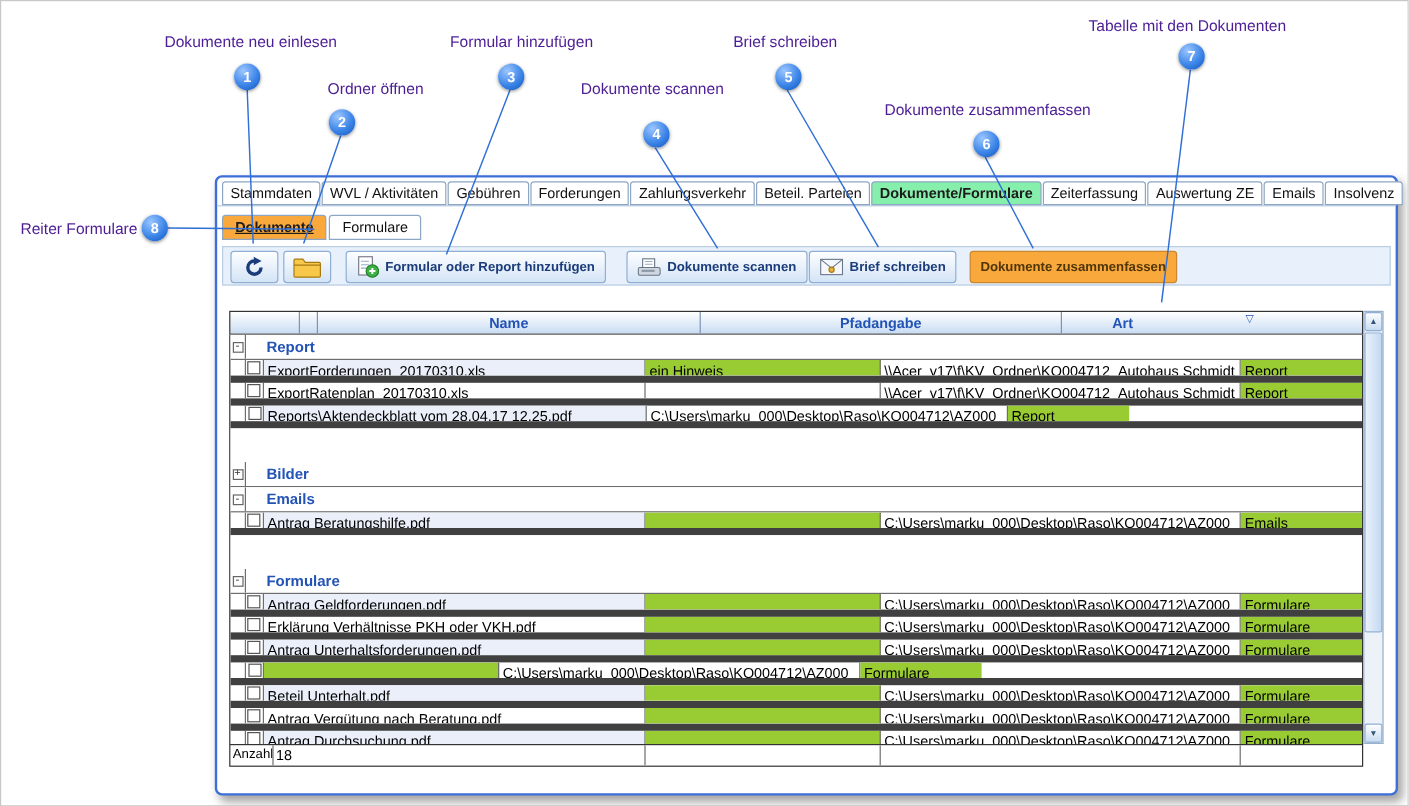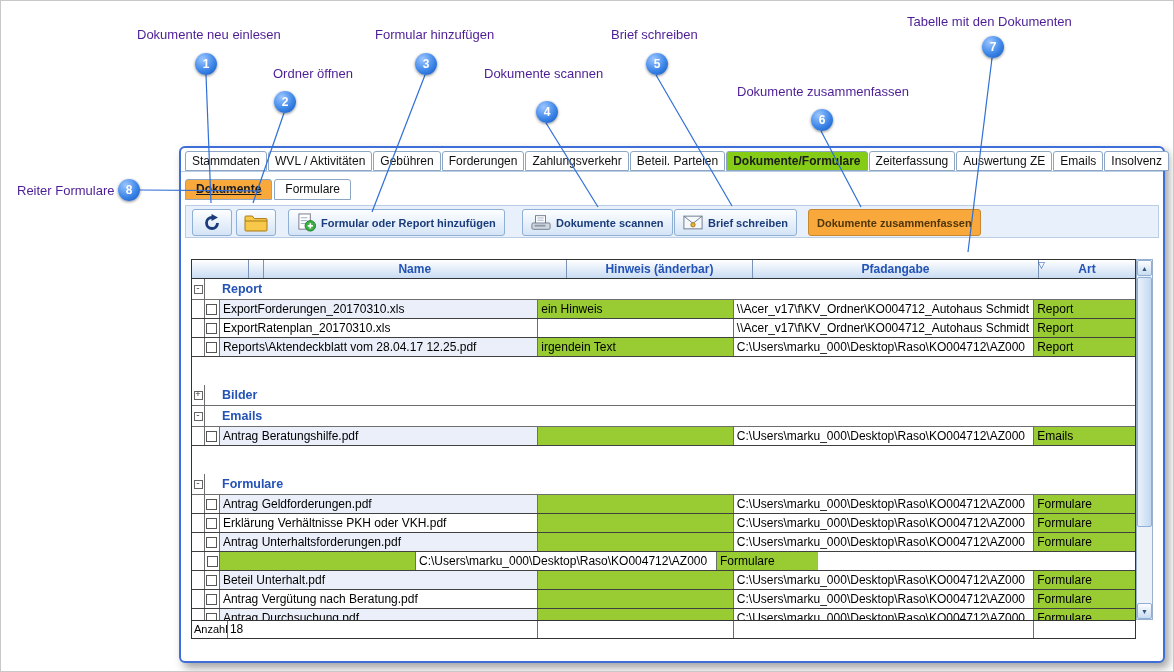--- a/index.html
+++ b/index.html
@@ -14,21 +14,21 @@
       color:#fff; font-size:12px; font-weight:bold; display:flex; align-items:center; justify-content:center;
       box-shadow:0 1px 3px rgba(0,0,0,.45); }
 
   
   .window { position:absolute; left:178px; top:145px; width:986px; height:517px; background:#fff;
       border:2px solid #3E6FD9; border-radius:6px; box-shadow:4px 5px 8px rgba(90,90,90,.55); z-index:1; }
 
   .main-tabs { position:absolute; left:4px; top:2px; height:21px; display:flex; align-items:flex-end; }
   .tab { height:20px; line-height:18px; padding:0 6px; border:1px solid #8DA6C4; background:#fff;
       font-size:12px; color:#111; margin-right:1px; border-radius:3px 3px 0 0; white-space:nowrap; cursor:default; }
-  .tab.active { background:#84cc16; font-weight:bold; color:#1c1c1c; }
+  .tab.active { background:#86efac; font-weight:bold; color:#1c1c1c; }
   .tabline { position:absolute; left:0; top:23px; width:100%; border-top:1px solid #B9CDE4; }
 
   .sub-tabs { position:absolute; left:4px; top:31px; height:21px; display:flex; }
   .subtab { height:21px; line-height:19px; padding:0 10px; border:1px solid #8DA6C4; background:#fff;
       font-size:12px; color:#111; margin-right:2px; border-radius:3px 3px 0 0; white-space:nowrap; }
   .subtab.active { background:#F9A93C; font-weight:bold; text-decoration:underline; color:#1c1c1c; }
 
   .toolbar { position:absolute; left:4px; top:57px; width:974px; height:33px; background:#E7F0FB; border:1px solid #B9CDE4; }
   .tb-iconbtn { position:absolute; top:3px; width:40px; height:27px; background:linear-gradient(#FDFEFF,#D4E4F6);
       border:1px solid #8FAFD4; border-radius:3px; display:flex; align-items:center; justify-content:center; cursor:default; }
@@ -43,21 +43,21 @@
   
   .table { position:absolute; left:10px; top:111px; width:945px; }
   .t-header { display:flex; height:20px; border:1px solid #333; background:linear-gradient(#ffffff,#c9dcf3);
       overflow:hidden; position:relative;padding-left:45px; }
   .hc { border-right:1px solid #7d93b5; display:flex; align-items:center; justify-content:center;
       font-size:12px; font-weight:bold; color:#2353B5; overflow:hidden; white-space:nowrap; }
   .sort-indicator { position:absolute; left:846px; top:0px; font-size:9px; color:#2353B5; line-height:10px; }
 
   .t-body { position:relative; height:341px; overflow:hidden; border-left:1px solid #333; border-right:1px solid #333; background:#fff; }
   .row { display:flex; overflow:hidden; }
-  .doc-row { height:19px; border-bottom:1px solid #404040; }
+  .doc-row { height:19px; border-bottom:6px solid #404040; }
   .group-row { height:21px; border-bottom:1px solid #6e6e6e; background:#fff; }
   .blank-row { height:28px; background:#fff; }
   .c { border-right:1px solid #6e6e6e; overflow:hidden; white-space:nowrap; font-size:12px; line-height:18px; padding:0 3px; }
   .c0 { width:13px; padding:0; display:flex; align-items:center; justify-content:center; }
   .c1 { width:15px; padding:0; display:flex; align-items:center; justify-content:center; }
   .cn { width:319px; }
   .ch { width:196px; }
   .cp { width:301px; }
   .ca { width:101px; border-right:none; }
   .green { background:#99CB33; }
@@ -195,21 +195,20 @@
         <span>Dokumente zusammenfassen</span>
       </button>
     </div>
 
 
     <div class="table">
       <div class="t-header">
           <div class="hc c0"></div>
           <div class="hc c1"></div>
           <div class="hc cn">Name</div>
-          <div class="hc ch">Hinweis (änderbar)</div>
           <div class="hc cp">Pfadangabe</div>
           <div class="hc ca">Art</div>
           <span class="sort-indicator">▽</span>
         </div>
       <div class="t-body">
           <div class="row group-row">
             <div class="c c0">
               <span class="toggle-box">-</span>
             </div>
             <div class="c gname">Report</div>
@@ -233,21 +232,20 @@
             <div class="c ch"></div>
             <div class="c cp">\\Acer_v17\f\KV_Ordner\KO004712_Autohaus Schmidt</div>
             <div class="c ca green">Report</div>
           </div>
           <div class="row doc-row">
             <div class="c c0"></div>
             <div class="c c1">
               <span class="checkbox"></span>
             </div>
             <div class="c cn stripe">Reports\Aktendeckblatt vom 28.04.17 12.25.pdf</div>
-            <div class="c ch green">irgendein Text</div>
             <div class="c cp">C:\Users\marku_000\Desktop\Raso\KO004712\AZ000</div>
             <div class="c ca green">Report</div>
           </div>
           <div class="row blank-row"></div>
           <div class="row group-row">
             <div class="c c0">
               <span class="toggle-box">+</span>
             </div>
             <div class="c gname">Bilder</div>
           </div>

